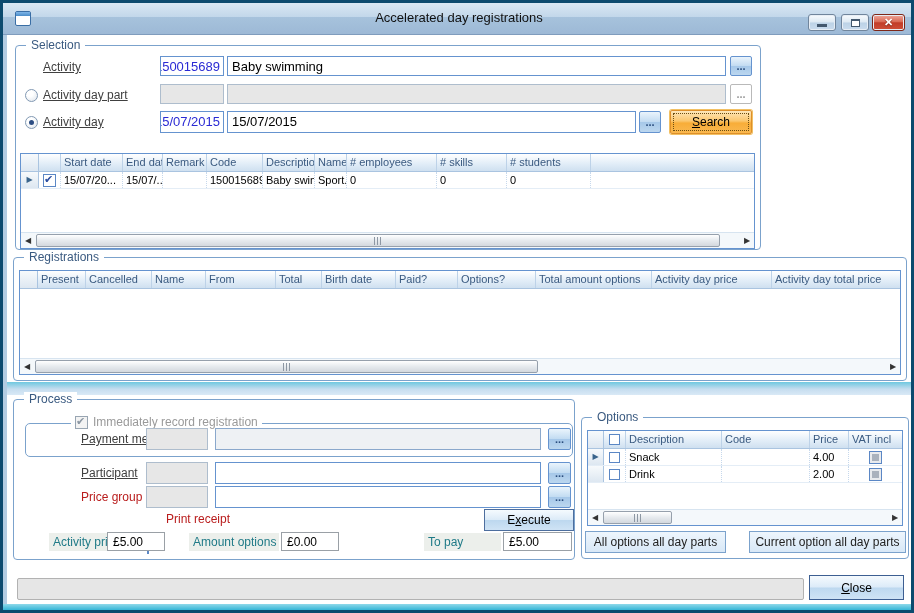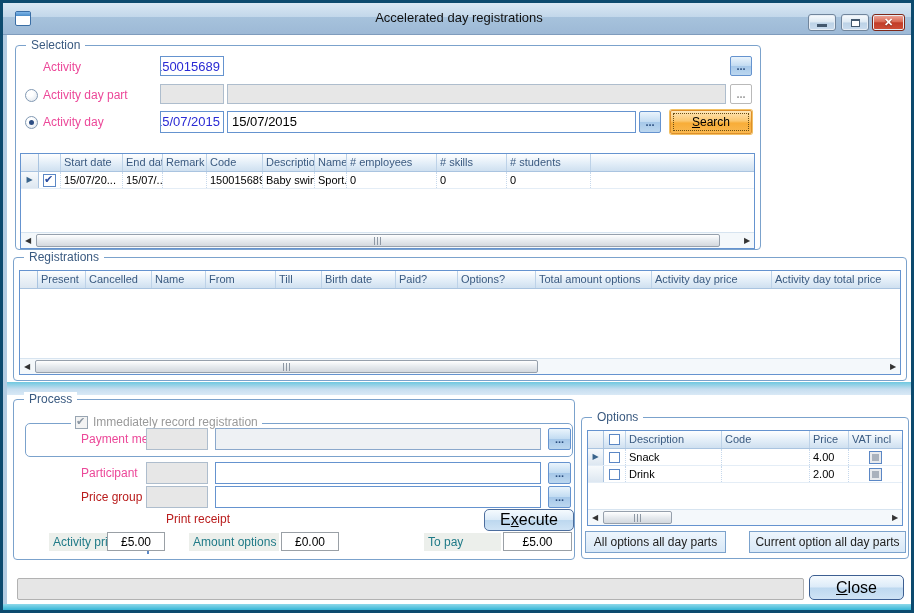--- a/index.html
+++ b/index.html
@@ -25,35 +25,35 @@
   
   .frame-side { top:32px; width:4px; height:569px; background:#b3cce2; }
   .bottom-band { left:0; top:601px; width:912px; height:10px; background:linear-gradient(180deg,#8fd9ea 0%,#3cb8d8 55%,#2ba8c9 100%); }
   .splitter { left:4px; top:379px; width:904px; height:13px; background:linear-gradient(180deg,#6fc8e0 0%,#c6ddef 55%,#d9e9f6 100%); }
 
   
   .gb { border:1px solid #7ba2cc; border-radius:4px; background:transparent; }
   .gb-legend { position:absolute; top:-8px; left:10px; background:#fff; padding:0 5px; font-size:12px; color:#3a5a80; white-space:nowrap; }
 
   
-  .lbl-red { color:#ec4899; font-size:12px; white-space:nowrap; }
+  .lbl-red { color:#404040; text-decoration:underline; font-size:12px; white-space:nowrap; }
   .lbl { color:#b91c1c; font-size:12px; white-space:nowrap; }
 
   
   .field { border:1px solid #6593cf; background:#fff; font-size:13px; color:#000; padding:2px 4px; overflow:hidden; white-space:nowrap; }
   .field.code { color:#2a2ad4; text-align:right; direction:rtl; padding:2px 3px; }
   .field.dis { background:#e7e7e7; border-color:#aebdcd; }
   .field.dis2 { background:#eef1f4; border-color:#8aa8cc; }
 
   .browse { border:1px solid #6593cf; border-radius:2px; color:#2a4d7e; font-size:11px; font-weight:bold;
     background:linear-gradient(180deg,#eaf4fc 0%,#c3dcf2 48%,#a6c8e9 52%,#bcd7ef 100%);
     display:flex; align-items:center; justify-content:center; cursor:pointer; }
   .browse.dis { background:#fff; border-color:#b9b9b9; color:#9a9a9a; }
 
-  .btn { border:1px solid #4d6e9e; border-radius:5px; font-size:16px; color:#000;
+  .btn { border:1px solid #4d6e9e; border-radius:0; font-size:12px; color:#000;
     background:linear-gradient(180deg,#f5fafe 0%,#dcebf8 48%,#bdd8ef 52%,#cfe3f5 100%);
     display:flex; align-items:center; justify-content:center; cursor:pointer; }
   .btn-flat { border:1px solid #7ba2cc; font-size:12px; color:#222;
     background:linear-gradient(180deg,#eef6fd 0%,#d8e8f7 100%);
     display:flex; align-items:center; justify-content:center; cursor:pointer; }
   .search-btn { border:1px solid #dd8f2a; border-radius:2px; font-size:12px; color:#000;
     background:linear-gradient(180deg,#fde7bb 0%,#fbc76f 45%,#f8ad38 55%,#f9b850 100%);
     box-shadow:0 0 0 1px #f2c063; display:flex; align-items:center; justify-content:center; cursor:pointer; position:relative; }
   .search-btn::after { content:""; position:absolute; inset:2px; border:1px dotted #6b4e14; }
   .mn { text-decoration:underline; }
@@ -81,21 +81,21 @@
   
   .hscroll { position:absolute; display:flex; align-items:center; background:#f4f8fb; border-top:1px solid #d7e4f0; }
   .sb-btn { width:14px; height:100%; display:flex; align-items:center; justify-content:center; font-size:8px; color:#333; cursor:pointer; }
   .sb-track { flex:1; height:100%; position:relative; }
   .sb-thumb { position:absolute; top:1px; bottom:1px; border:1px solid #96a0ac; border-radius:2px;
     background:linear-gradient(180deg,#ffffff 0%,#e6eaee 50%,#d3d8de 100%); display:flex; align-items:center; justify-content:center; cursor:grab; }
   .grip { width:7px; height:8px; background:repeating-linear-gradient(90deg,#8d97a3 0 1px,transparent 1px 3px); }
 
   
   .totlabel { background:#ecefeb; color:#1f7a87; font-size:12px; padding:2px 4px; white-space:nowrap; }
-  .totvalue { background:#fff; border:1px solid #9aa0a6; color:#000; font-size:12px; text-align:center; padding:2px 5px; }
+  .totvalue { background:#fff; border:1px solid #9aa0a6; color:#000; font-size:12px; text-align:left; padding:2px 5px; }
 
   .statusbar { background:#e6e6e6; border:1px solid #b2b2b2; border-radius:2px; }
 </style>
 </head>
 <body>
 
 <div class="window">
 
   
   <div class="f titlebar">
@@ -116,20 +116,21 @@
   <div class="f bottom-band"></div>
   <div class="f splitter"></div>
 
   
   <div class="f gb" style="left:12px; top:42px; width:746px; height:205px;">
     <span class="gb-legend">Selection</span>
   </div>
 
   <span class="f lbl-red" style="left:40px; top:57px;">Activity</span>
   <div class="f field code" style="left:157px; top:53px; width:64px; height:20px;">150015689</div>
+  <div class="f field" style="left:224px; top:53px; width:499px; height:20px;">Baby swimming</div>
   <div class="f browse" style="left:727px; top:53px; width:22px; height:20px;">...</div>
 
   <div class="f radio" style="left:22px; top:86px;"></div>
   <span class="f lbl-red" style="left:40px; top:85px;">Activity day part</span>
   <div class="f field dis" style="left:157px; top:81px; width:64px; height:20px;"></div>
   <div class="f field dis" style="left:224px; top:81px; width:499px; height:20px;"></div>
   <div class="f browse dis" style="left:727px; top:81px; width:22px; height:20px;">...</div>
 
   <div class="f radio sel" style="left:22px; top:113px;"></div>
   <span class="f lbl-red" style="left:40px; top:112px;">Activity day</span>
@@ -189,21 +190,21 @@
   <div class="f gb" style="left:10px; top:254px; width:894px; height:124px;">
     <span class="gb-legend">Registrations</span>
   </div>
   <div class="f grid" style="left:16px; top:267px; width:882px; height:105px;">
     <div class="ghead">
       <div class="gind" style="width:18px;"></div>
       <div class="gh" style="width:48px;">Present</div>
       <div class="gh" style="width:66px;">Cancelled</div>
       <div class="gh" style="width:54px;">Name</div>
       <div class="gh" style="width:70px;">From</div>
-      <div class="gh" style="width:46px;">Till</div>
+      <div class="gh" style="width:46px;">Total</div>
       <div class="gh" style="width:74px;">Birth date</div>
       <div class="gh" style="width:62px;">Paid?</div>
       <div class="gh" style="width:78px;">Options?</div>
       <div class="gh" style="width:116px;">Total amount options</div>
       <div class="gh" style="width:120px;">Activity day price</div>
       <div class="gh" style="width:128px; border-right:none;">Activity day total price</div>
     </div>
     <div style="height:70px;"></div>
     <div class="hscroll" style="left:0; right:0; bottom:0; height:16px;">
       <div class="sb-btn">◀</div>

